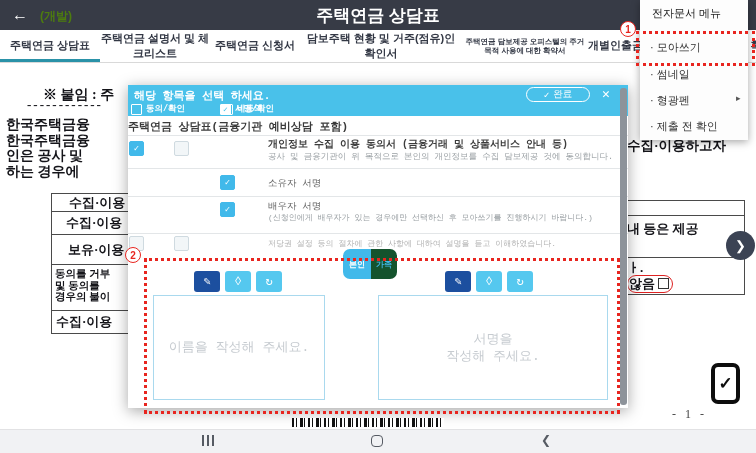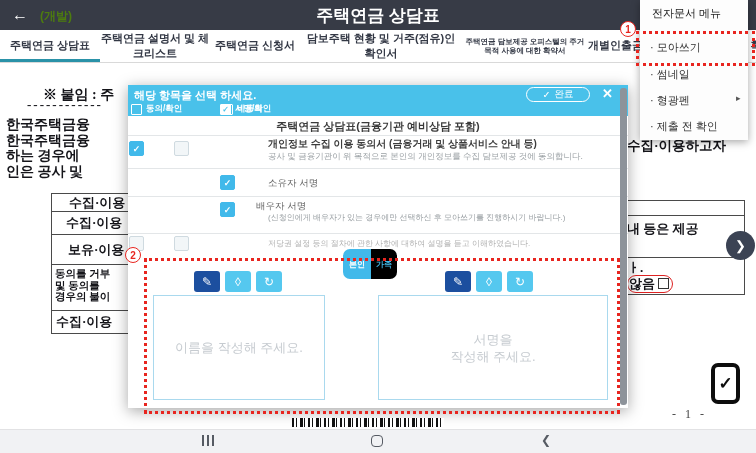--- a/index.html
+++ b/index.html
@@ -51,46 +51,46 @@
 
   
   .next-btn{left:726px;top:231px;width:29px;height:29px;border-radius:50%;background:#3b4354;color:#fff;display:flex;align-items:center;justify-content:center;font-size:13px;z-index:6;cursor:pointer;}
 
   
   .phone-ic{left:711px;top:363px;width:21px;height:33px;border:4.5px solid #0d0d0d;border-radius:7px;background:#fff;display:flex;align-items:center;justify-content:center;z-index:6;}
   .phone-ic span{color:#0d0d0d;font-size:17px;font-weight:bold;}
 
   
   .modal{left:128px;top:85px;width:500px;height:323px;background:#fff;box-shadow:0 3px 14px rgba(0,0,0,.35);z-index:5;}
-  .m-abs{position:absolute;}
+  .m-abs{position:absolute;font-family:Liberation Mono, monospace;}
   .m-head{left:0;top:0;width:500px;height:31px;background:#49c1ea;}
   .m-title{left:6px;top:3px;color:#fff;font-size:11px;font-weight:bold;}
   .m-done{left:398px;top:2px;width:62px;height:13px;border:1.5px solid #fff;border-radius:9px;color:#fff;font-size:9.5px;display:flex;align-items:center;justify-content:center;gap:4px;cursor:pointer;}
   .m-close{left:474px;top:1px;color:#fff;font-size:13px;font-weight:bold;cursor:pointer;}
   .m-filter{top:18px;height:12px;display:flex;align-items:center;gap:4px;color:#fff;font-size:8.5px;font-weight:bold;}
   .mf1{left:3px;} .mf2{left:48px;padding-left:46px;} .mf3{left:92px;}
   .fbox{width:9px;height:9px;border:1px solid #fff;border-radius:1px;background:transparent;display:inline-flex;align-items:center;justify-content:center;cursor:pointer;}
   .fbox.on{background:#fff;color:#49c1ea;font-size:8px;font-weight:bold;}
-  .form-title{left:0;top:34px;width:500px;text-align:center;font-size:11px;font-weight:bold;color:#3a3a3a;}
+  .form-title{left:0;top:34px;width:500px;font-size:11px;font-weight:bold;color:#3a3a3a;}
   .mdiv{left:0;width:500px;height:1px;background:#e3e6e8;}
   .d1{top:50px;} .d2{top:83px;} .d3{top:111px;} .d4{top:148px;}
   .cb{width:13px;height:13px;border-radius:2px;border:1px solid #cfdae0;background:#f2f6f8;display:flex;align-items:center;justify-content:center;cursor:pointer;}
   .cb.on{background:#41b9ea;border-color:#41b9ea;color:#fff;font-size:9px;font-weight:bold;}
   .r1c1{left:1px;top:56px;} .r1c2{left:46px;top:56px;}
   .r2c{left:92px;top:90px;} .r3c{left:92px;top:117px;}
   .r4c1{left:1px;top:151px;} .r4c2{left:46px;top:151px;}
   .row-title{left:140px;top:52px;font-size:10px;font-weight:bold;color:#3c3c3c;}
   .row-desc{left:140px;top:66px;font-size:8.5px;color:#9aa0a4;}
   .row2-t{left:140px;top:92px;font-size:9.5px;color:#666;}
-  .row3-t{left:128px;top:115px;font-size:9.5px;color:#666;}
+  .row3-t{left:140px;top:115px;font-size:9.5px;color:#666;}
   .row3-d{left:140px;top:127px;font-size:8px;color:#9aa0a4;}
   .row4-t{left:140px;top:153px;font-size:8px;color:#b3b3b3;}
   .toggle{left:215px;top:164px;height:30px;display:flex;border-radius:7px;overflow:hidden;font-size:8px;font-weight:bold;}
   .tg-l{background:#41b9ea;color:#fff;padding:0 6px;display:flex;align-items:center;cursor:pointer;}
-  .tg-r{background:#000000;color:#41b9ea;padding:0 5px;display:flex;align-items:center;cursor:pointer;}
+  .tg-r{background:#14532d;color:#41b9ea;padding:0 5px;display:flex;align-items:center;cursor:pointer;}
   .tools{top:186px;display:flex;gap:5px;}
   .tl-l{left:66px;} .tl-r{left:317px;}
   .tool{width:26px;height:21px;border-radius:3px;color:#fff;font-size:12px;display:flex;align-items:center;justify-content:center;cursor:pointer;}
   .t-pen{background:#1c4f9f;}
   .t-blue{background:#55c8ef;}
   .pad{top:210px;height:103px;border:1px solid #a9d9ee;background:#fff;display:flex;flex-direction:column;align-items:center;justify-content:center;color:#c6cbd0;font-size:13px;line-height:17px;text-align:center;cursor:pointer;}
   .pad-name{left:25px;width:170px;}
   .pad-sign{left:250px;width:228px;}
   .m-scroll{left:492px;top:3px;width:7px;height:317px;background:#8d939a;border-radius:3px;cursor:pointer;}
 
@@ -119,22 +119,22 @@
 </head>
 <body>
 
 <div id="screen">
 
   <div class="abs doc doc-notice">※ 붙임 : 주</div>
   <div class="abs doc doc-dashes">------------</div>
   <div class="abs doc doc-para">
     <div>한국주택금융</div>
     <div>한국주택금융</div>
+    <div>인은 공사 및</div>
     <div>하는 경우에</div>
-    <div>인은 공사 및</div>
   </div>
   <div class="abs doc ltable">
     <div class="cell lc1">수집·이용</div>
     <div class="cell lc2">수집·이용</div>
     <div class="cell lc3">보유·이용</div>
     <div class="cell lc4">
       <div>동의를 거부</div>
       <div>및 동의를</div>
       <div>경우의 불이</div>
     </div>

